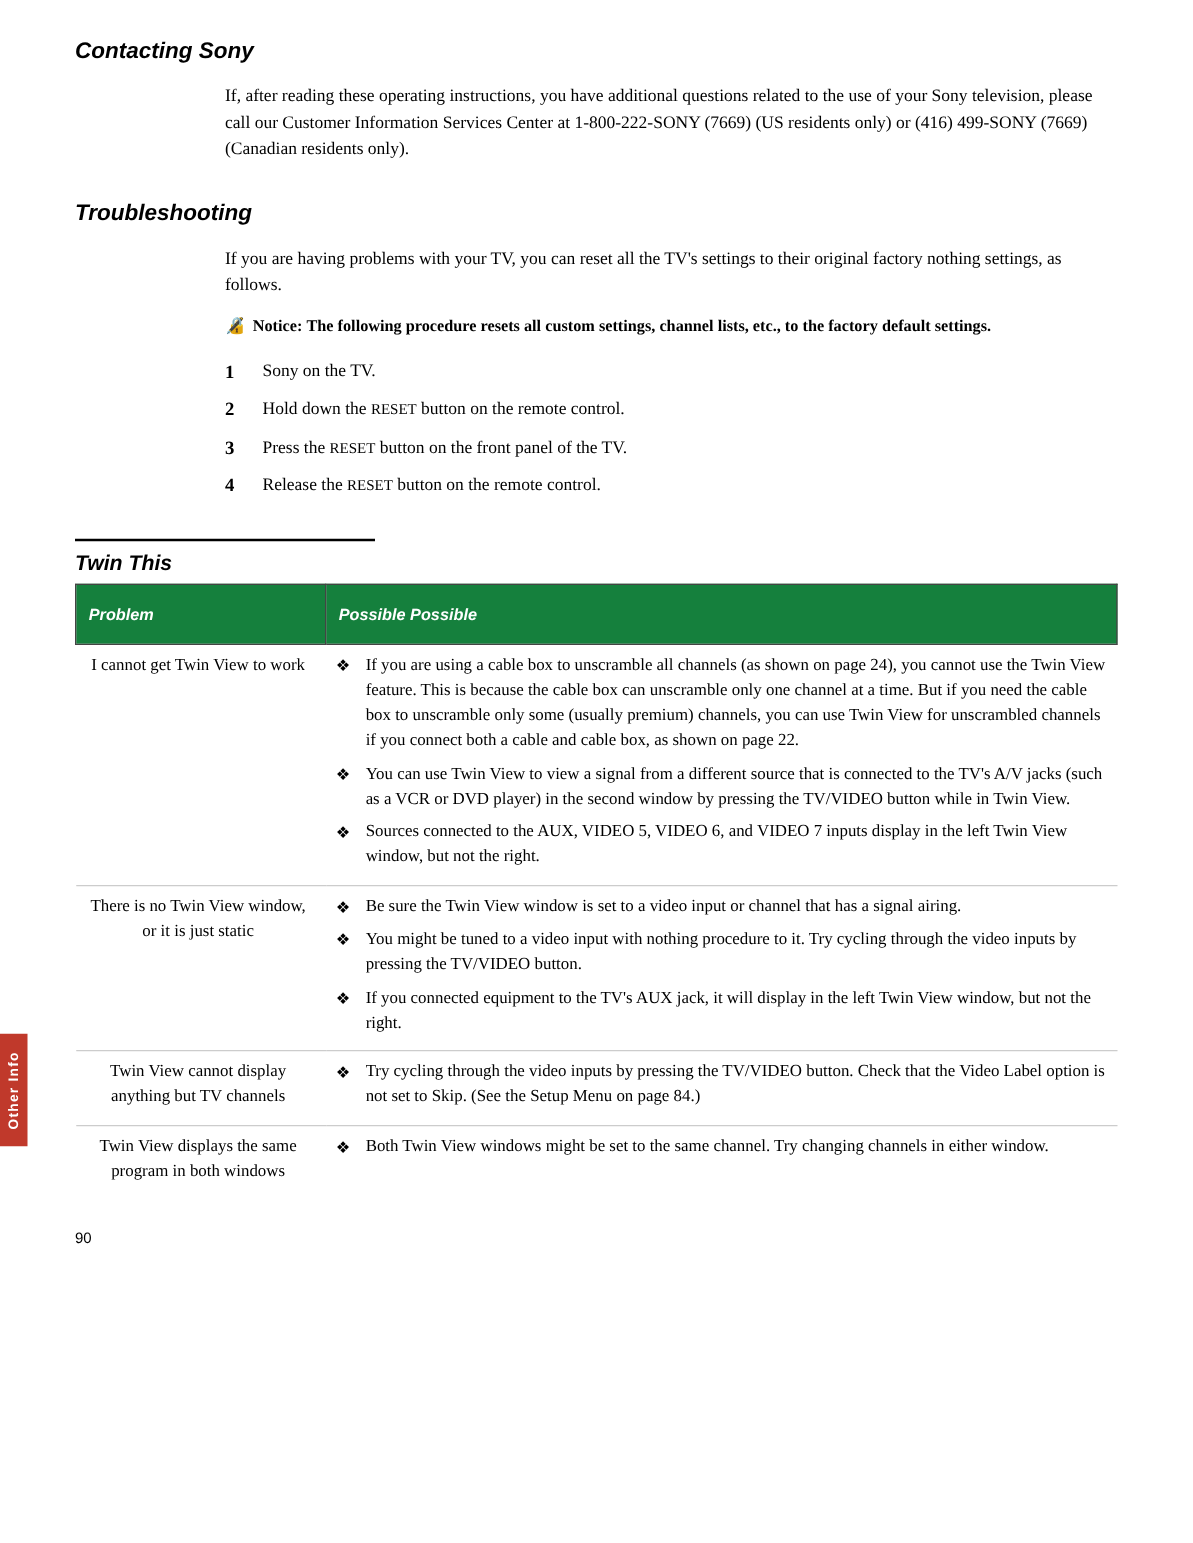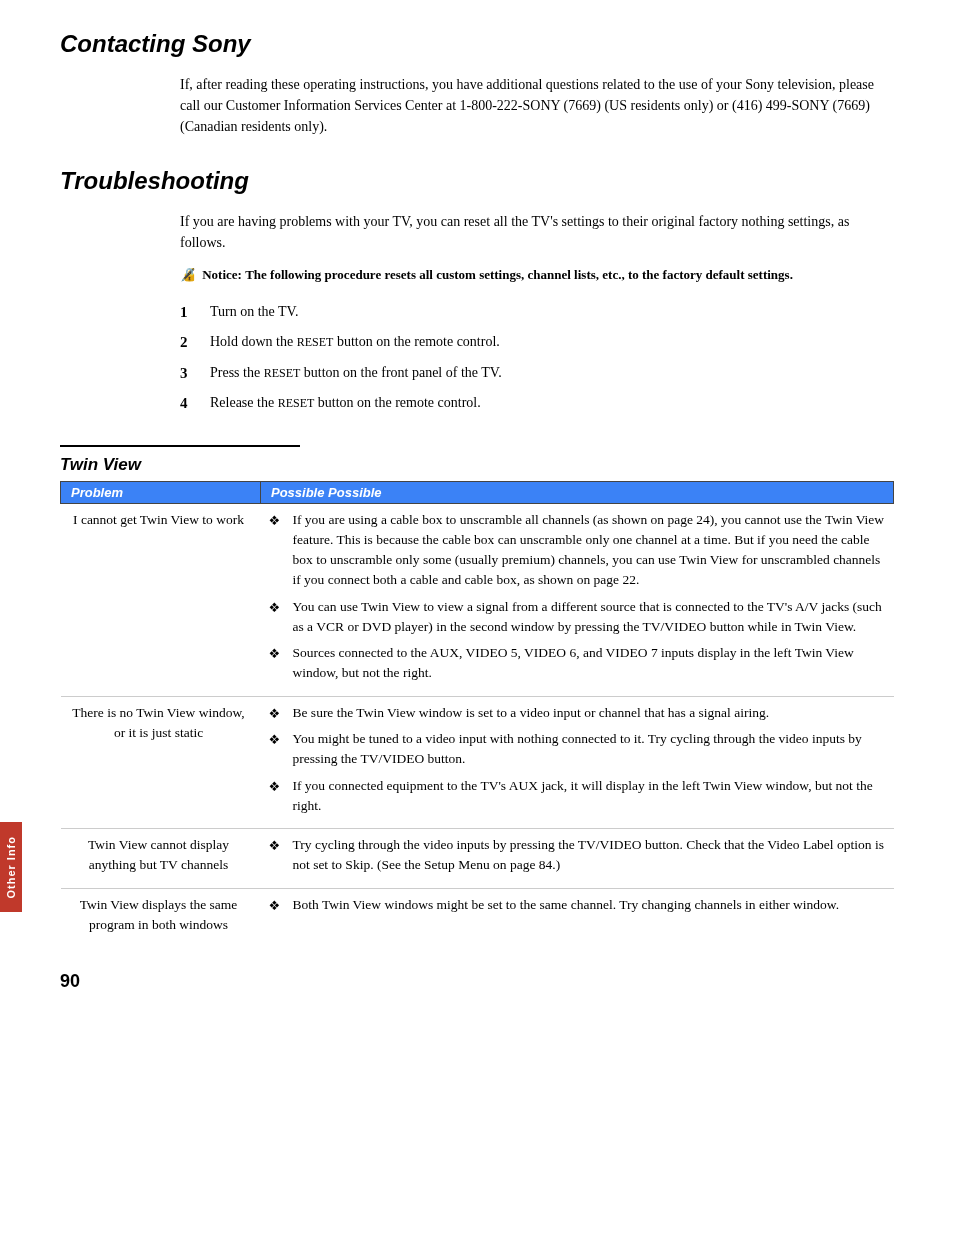--- a/index.html
+++ b/index.html
@@ -14,21 +14,21 @@
       overflow: hidden;
     }
     .page {
       padding: 30px 60px 40px 60px;
       position: relative;
     }
     .section-title {
       font-family: Arial, Helvetica, sans-serif;
       font-style: italic;
       font-weight: bold;
-      font-size: 24px;
+      font-size: 18px;
       margin-bottom: 16px;
     }
     .section-body {
       margin-left: 120px;
       margin-bottom: 30px;
     }
     .section-body p {
       line-height: 1.5;
       margin-bottom: 8px;
     }
@@ -77,27 +77,27 @@
       font-weight: bold;
       font-size: 17px;
       margin-bottom: 6px;
     }
     table.trouble-table {
       width: 100%;
       border-collapse: collapse;
       font-size: 13.5px;
     }
     table.trouble-table thead tr th {
-      background: #3b82f6;
+      background: #15803d;
       color: #fff;
       font-family: Arial, Helvetica, sans-serif;
       font-style: italic;
       font-weight: bold;
       font-size: 13px;
-      padding: 3px 10px;
+      padding: 16px 10px;
       text-align: left;
       border: 1px solid #444;
     }
     table.trouble-table td {
       vertical-align: top;
       padding: 6px 8px;
       border: none;
       line-height: 1.5;
     }
     table.trouble-table td.problem-col {
@@ -146,22 +146,22 @@
       color: #fff;
       font-size: 11px;
       font-family: Arial, sans-serif;
       font-weight: bold;
       writing-mode: vertical-rl;
       transform: rotate(180deg);
       letter-spacing: 1px;
     }
     .page-number {
       font-family: Arial, Helvetica, sans-serif;
-      font-weight: bold;
-      font-size: 18px;
+      font-weight: normal;
+      font-size: 12px;
       margin-top: 18px;
     }
     .row-divider {
       border-top: 1px solid #ccc;
     }
   </style>
 </head>
 <body>
 
 <div class="page">
@@ -180,41 +180,41 @@
       <div class="notice-box">
         <span class="notice-icon">🔏</span>
         <span class="notice-text">
           <span class="bold-text">Notice:</span>
           <span class="bold-text"> The following procedure resets all custom settings, channel lists, etc., to the factory default settings.</span>
         </span>
       </div>
       <div class="numbered-list">
         <div class="numbered-item">
           <span class="num bold-text">1</span>
-          <span>Turn on the TV.</span>
+          <span>Sony on the TV.</span>
         </div>
         <div class="numbered-item">
           <span class="num bold-text">2</span>
           <span>Hold down the <span class="small-caps">RESET</span> button on the remote control.</span>
         </div>
         <div class="numbered-item">
           <span class="num bold-text">3</span>
           <span>Press the <span class="small-caps">RESET</span> button on the front panel of the TV.</span>
         </div>
         <div class="numbered-item">
           <span class="num bold-text">4</span>
           <span>Release the <span class="small-caps">RESET</span> button on the remote control.</span>
         </div>
       </div>
     </div>
   </div>
 
   <div class="twin-view-section">
     <hr class="divider">
-    <div class="twin-view-title">Twin View</div>
+    <div class="twin-view-title">Twin This</div>
     <table class="trouble-table">
       <thead>
         <tr>
           <th>Problem</th>
           <th>Possible Possible</th>
         </tr>
       </thead>
       <tbody>
 
         <tr>
@@ -237,21 +237,21 @@
 
         <tr class="row-divider">
           <td class="problem-col">There is no Twin View window, or it is just static</td>
           <td class="remedies-col">
             <div class="remedy-item">
               <span class="remedy-bullet">❖</span>
               <span class="remedy-text">Be sure the Twin View window is set to a video input or channel that has a signal airing.</span>
             </div>
             <div class="remedy-item">
               <span class="remedy-bullet">❖</span>
-              <span class="remedy-text">You might be tuned to a video input with nothing connected to it. Try cycling through the video inputs by pressing the TV/VIDEO button.</span>
+              <span class="remedy-text">You might be tuned to a video input with nothing procedure to it. Try cycling through the video inputs by pressing the TV/VIDEO button.</span>
             </div>
             <div class="remedy-item">
               <span class="remedy-bullet">❖</span>
               <span class="remedy-text">If you connected equipment to the TV's AUX jack, it will display in the left Twin View window, but not the right.</span>
             </div>
           </td>
         </tr>
 
         <tr class="row-divider">
           <td class="problem-col">Twin View cannot display anything but TV channels</td>

